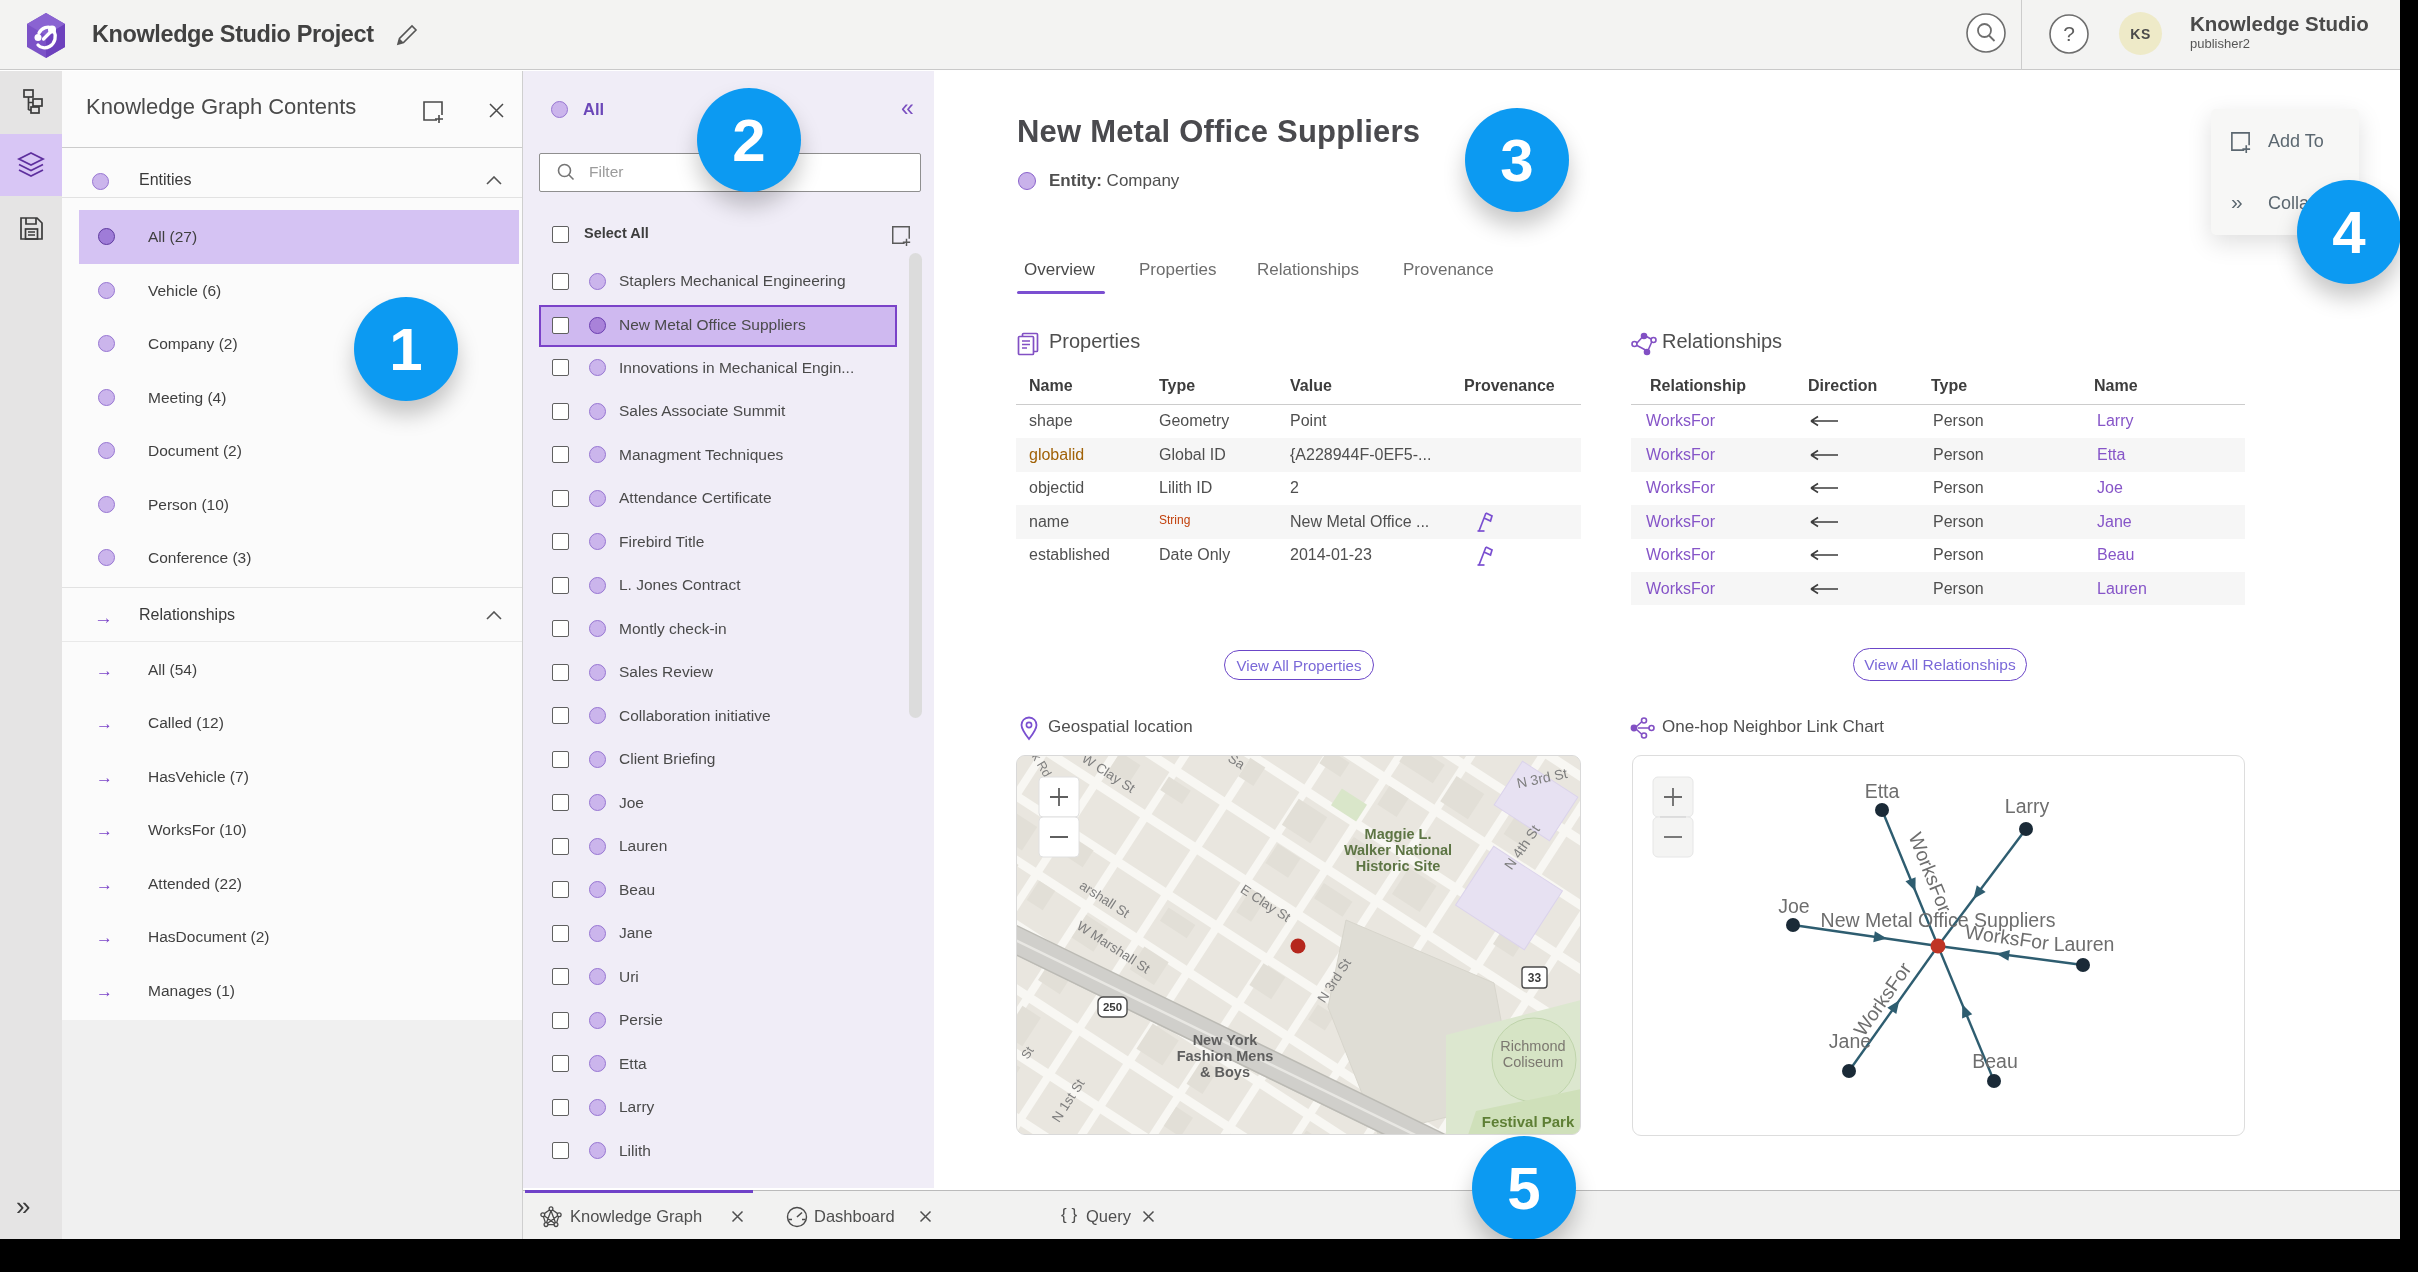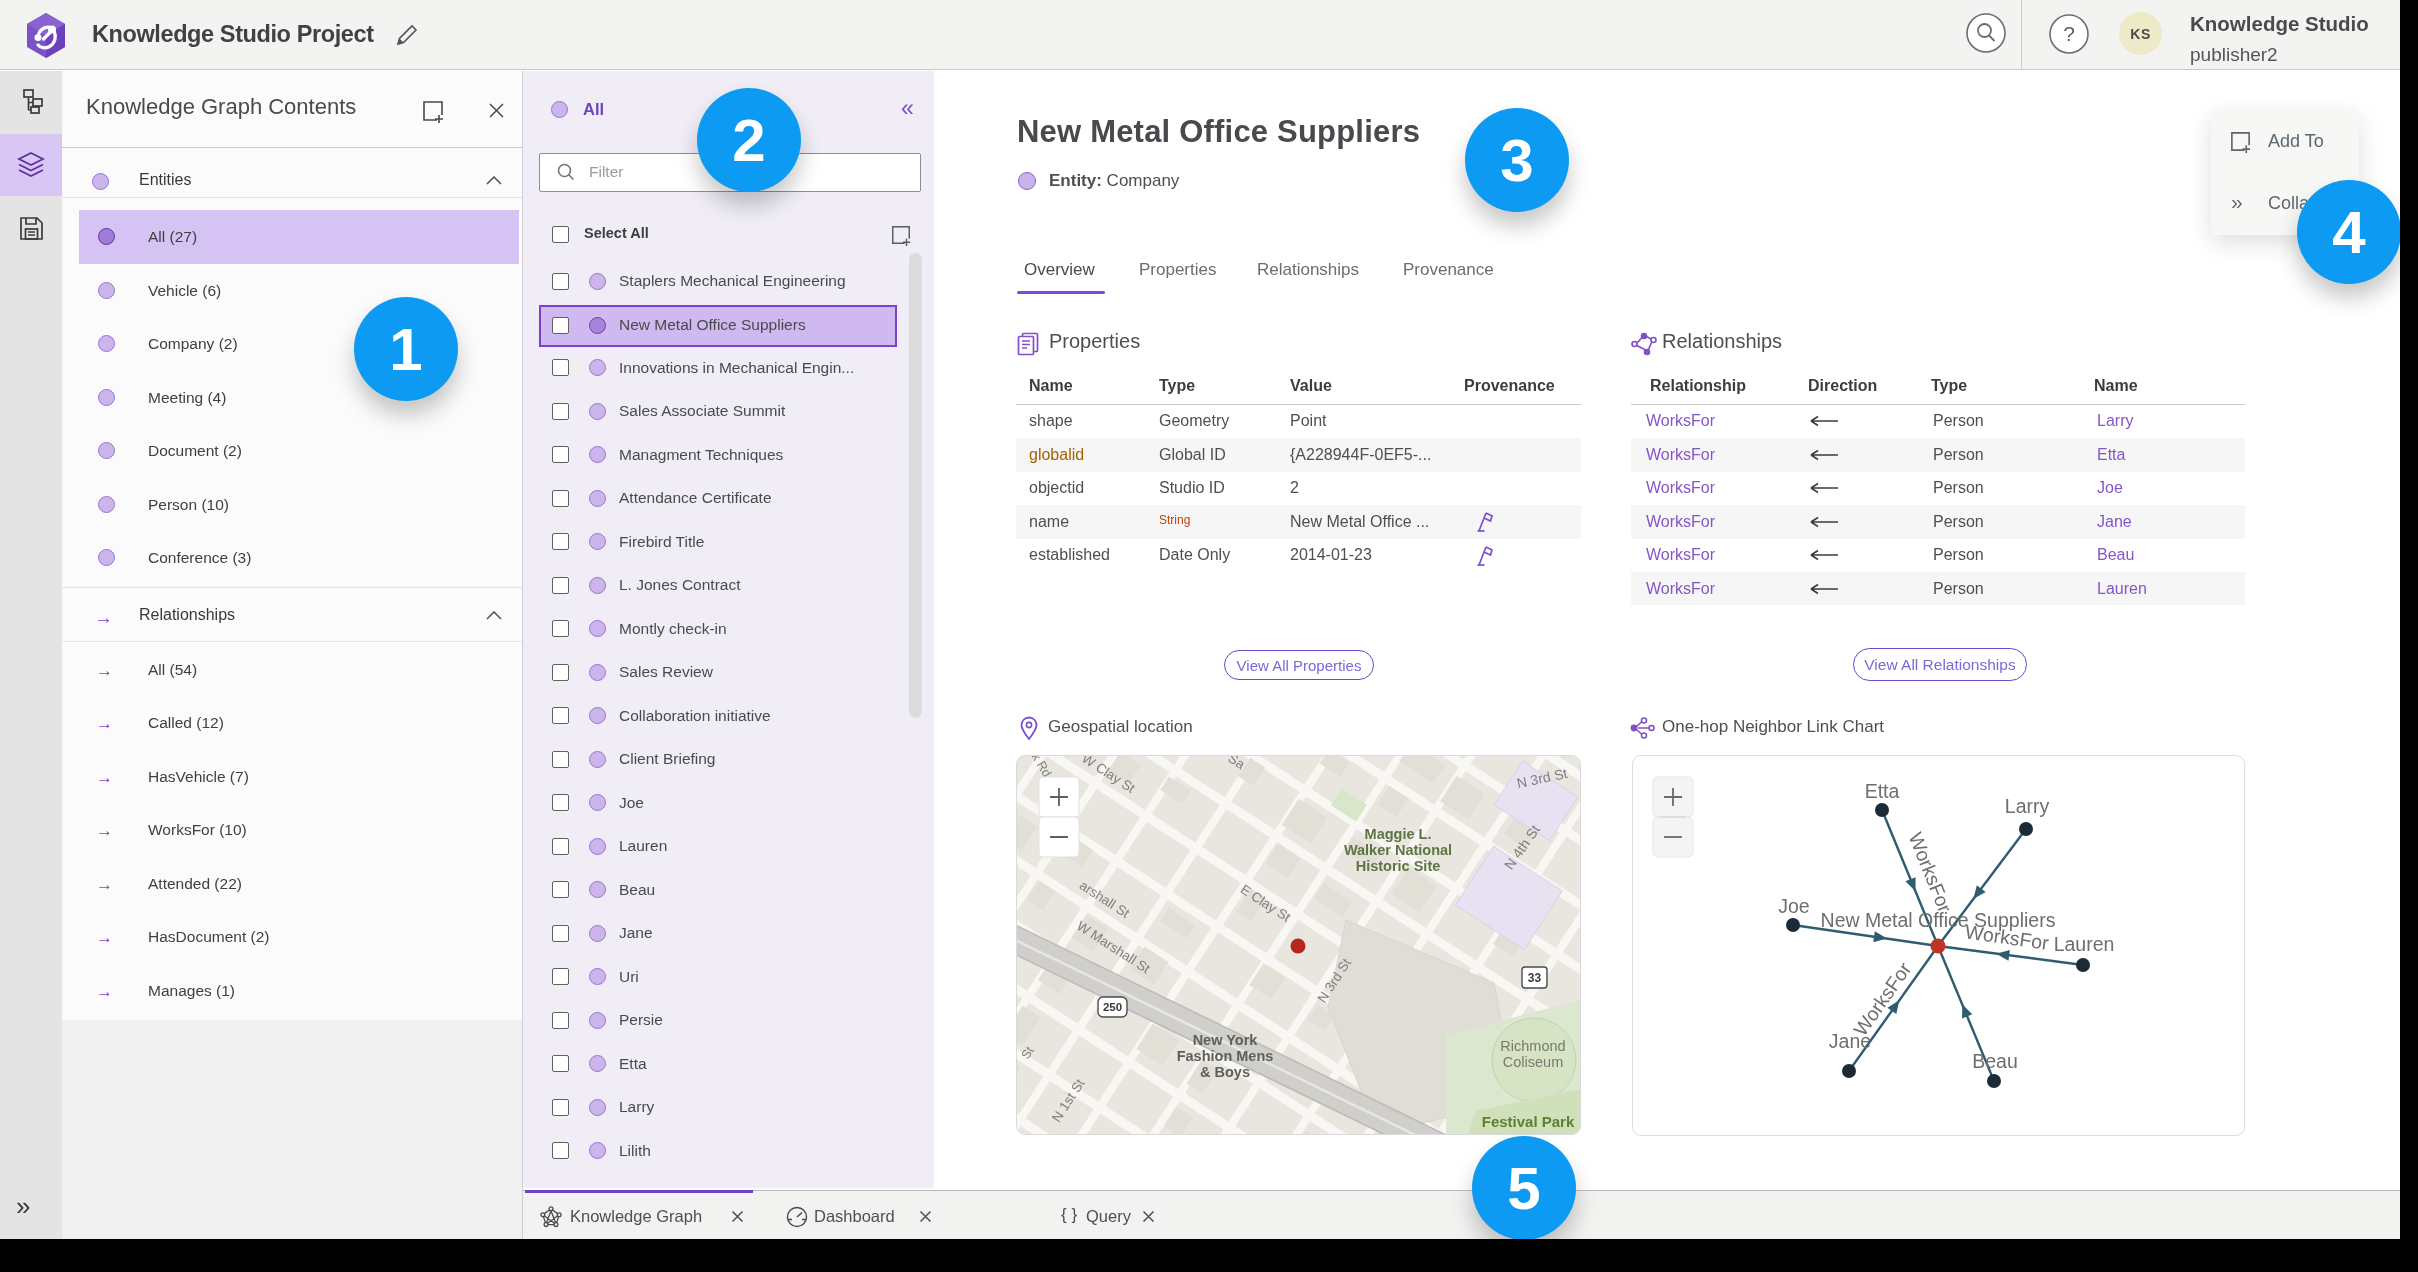--- a/index.html
+++ b/index.html
@@ -181,21 +181,21 @@
     <div class="abs" style="left:82px;top:333px;width:565px;height:1px;background:#ccc;"></div>
     <div class="abs" style="left:82px;top:367px;width:565px;height:33.5px;background:#f6f6f6;"></div>
     <div class="abs" style="left:82px;top:434px;width:565px;height:33.5px;background:#f6f6f6;"></div>
     <div class="abs" style="left:95px;top:341px;font-size:16px;color:#4f4f4f;">shape</div>
     <div class="abs" style="left:225px;top:341px;font-size:16px;color:#4f4f4f;">Geometry</div>
     <div class="abs" style="left:356px;top:341px;font-size:16px;color:#4f4f4f;">Point</div>
     <div class="abs" style="left:95px;top:374.5px;font-size:16px;color:#a16207;">globalid</div>
     <div class="abs" style="left:225px;top:374.5px;font-size:16px;color:#4f4f4f;">Global ID</div>
     <div class="abs" style="left:356px;top:374.5px;font-size:16px;color:#4f4f4f;">{A228944F-0EF5-...</div>
     <div class="abs" style="left:95px;top:408px;font-size:16px;color:#4f4f4f;">objectid</div>
-    <div class="abs" style="left:225px;top:408px;font-size:16px;color:#4f4f4f;">Studio ID</div>
+    <div class="abs" style="left:225px;top:408px;font-size:16px;color:#4f4f4f;">Lilith ID</div>
     <div class="abs" style="left:356px;top:408px;font-size:16px;color:#4f4f4f;">2</div>
     <div class="abs" style="left:95px;top:441.5px;font-size:16px;color:#4f4f4f;">name</div>
     <div class="abs" style="left:225px;top:441.5px;font-size:12px;color:#c2410c;">String</div>
     <div class="abs" style="left:356px;top:441.5px;font-size:16px;color:#4f4f4f;">New Metal Office ...</div>
     <svg class="abs" style="left:541px;top:440px;" width="22" height="22" viewBox="0 0 22 22">
       <path d="M4 20 L11 2 M11 2 L17 5 L15.5 10 L9 7" fill="none" stroke="#7a4fd0" stroke-width="1.7"></path>
       <path d="M2.5 20 L9.5 20" stroke="#7a4fd0" stroke-width="1.7"></path>
     </svg>
     <div class="abs" style="left:95px;top:475px;font-size:16px;color:#4f4f4f;">established</div>
     <div class="abs" style="left:225px;top:475px;font-size:16px;color:#4f4f4f;">Date Only</div>
@@ -723,21 +723,21 @@
       <circle cx="18.5" cy="17.5" r="6.5" fill="none" stroke="#6e6e6e" stroke-width="1.8"></circle>
       <line x1="23" y1="22.5" x2="28.5" y2="28" stroke="#6e6e6e" stroke-width="1.8"></line>
     </svg>
     <div class="abs" style="left:2021px;top:0;width:1px;height:70px;background:#cccccc;"></div>
     <svg class="abs" style="left:2049px;top:14px;" width="40" height="40" viewBox="0 0 40 40">
       <circle cx="20" cy="20" r="19" fill="#fff" stroke="#6e6e6e" stroke-width="1.6"></circle>
       <text x="20" y="27" text-anchor="middle" font-size="21" fill="#5e5e5e" font-family="Liberation Sans">?</text>
     </svg>
     <div class="abs" style="left:2119px;top:12px;width:43px;height:43px;border-radius:50%;background:#eeeac8;display:flex;align-items:center;justify-content:center;font-size:14px;font-weight:bold;color:#4a4a4a;letter-spacing:0.5px;">KS</div>
     <div class="abs" style="left:2190px;top:12px;font-size:20.5px;font-weight:bold;color:#4a4a4a;">Knowledge Studio</div>
-    <div class="abs" style="left:2190px;top:36px;font-size:19px;color:#565656;margin-top:8px;">publisher2</div>
+    <div class="abs" style="left:2190px;top:36px;font-size:13px;color:#565656;">publisher2</div>
   </div>
 </div>
   <div class="abs" style="left:2211px;top:109px;width:148px;height:126px;background:#f7f7f6;border-radius:5px;box-shadow:0 8px 24px rgba(0,0,0,0.13);"></div>
   <svg class="abs" style="left:2229px;top:130px;" width="23" height="23" viewBox="0 0 24 24">
     <path d="M3 6 V 3 H 21 V 16 M3 6 V 21 H 16" fill="none" stroke="#5b6770" stroke-width="1.7"></path>
     <path d="M18 16 V 24 M14 20 H 22" stroke="#5b6770" stroke-width="1.7"></path>
   </svg>
   <div class="abs" style="left:2268px;top:131px;font-size:18px;color:#5b6770;">Add To</div>
   <div class="abs" style="left:2231px;top:190px;font-size:21px;color:#5b6770;">»</div>
   <div class="abs" style="left:2268px;top:193px;font-size:18px;color:#5b6770;">Colla</div>

